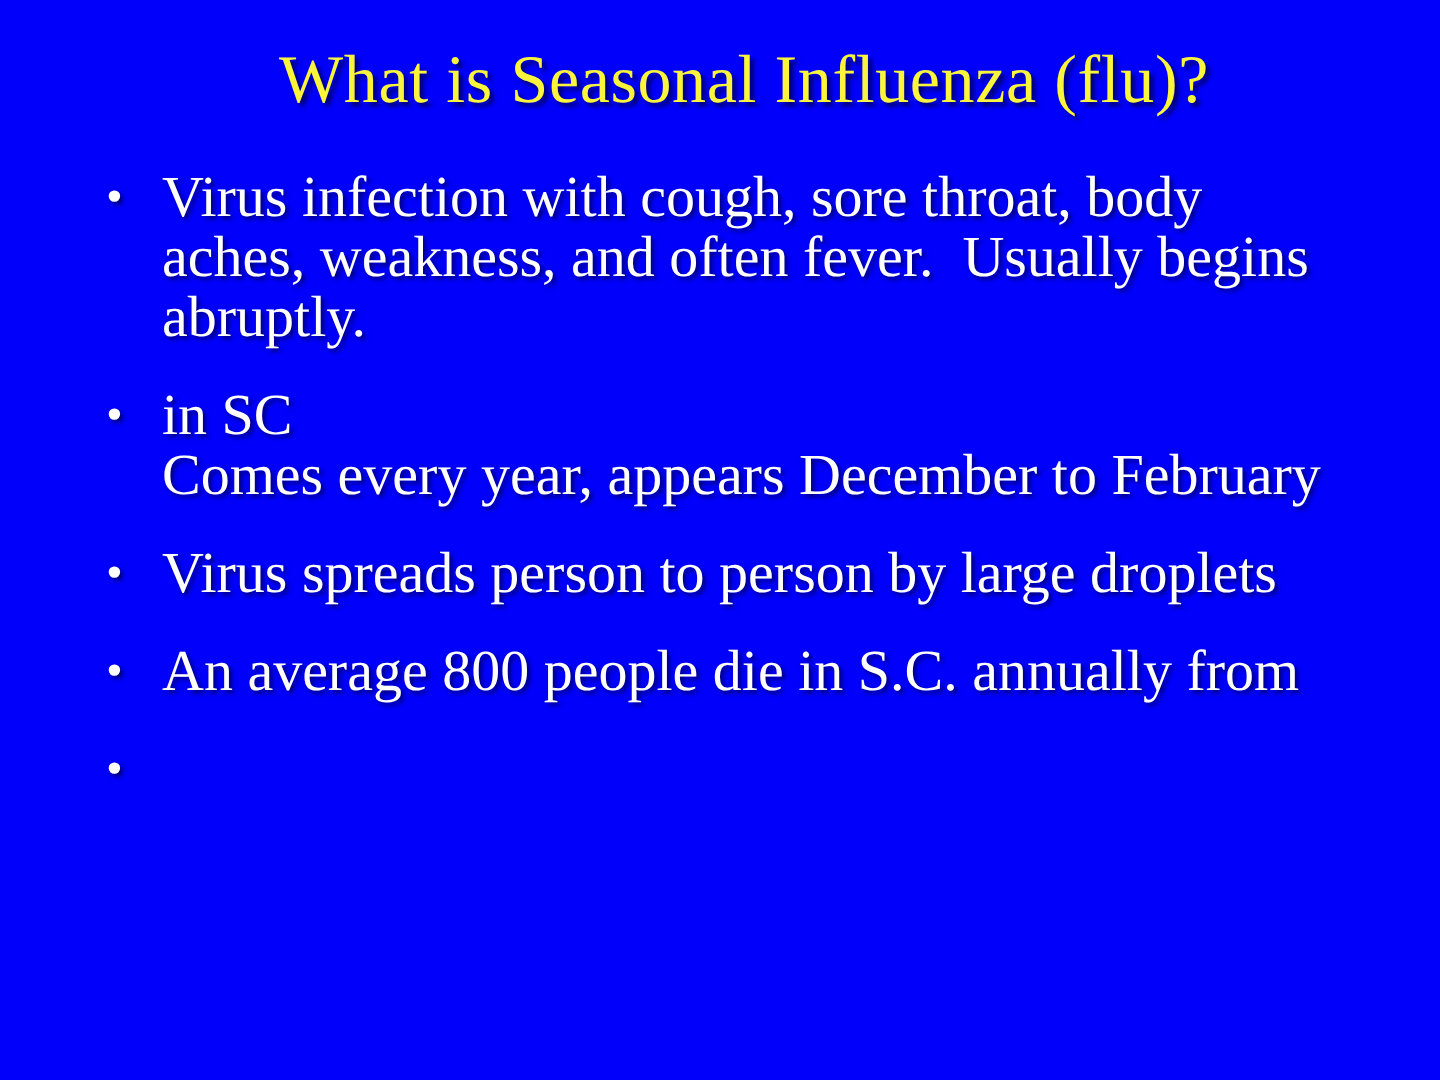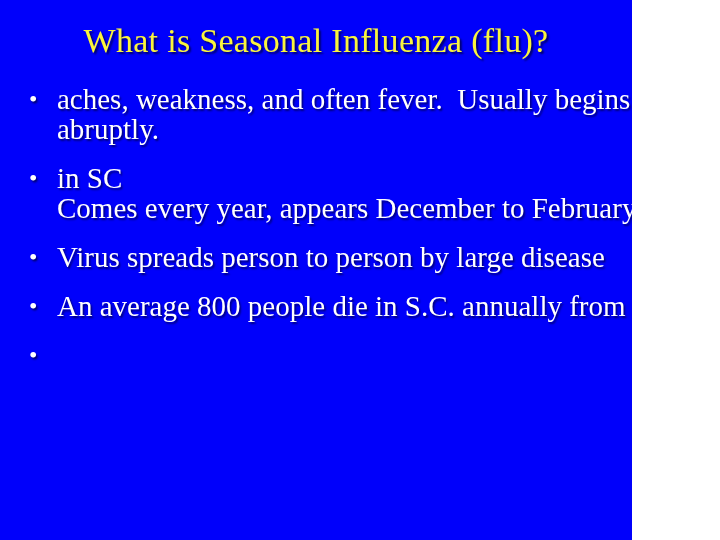--- a/index.html
+++ b/index.html
@@ -4,25 +4,26 @@
 <style>
   :root {
     --bg: #0000FB;
     --title-color: #FAF53C;
     --body-color: #FFFFFF;
   }
   * { box-sizing: border-box; }
   html, body { margin: 0; padding: 0; }
   .slide {
     position: relative;
-    width: 632px;
+    width: 720px;
     height: 540px;
     background: var(--bg);
     overflow: hidden;
     font-family: "Liberation Serif", "DejaVu Serif", serif;
+    padding-left: 24px;
   }
   .title {
     margin: 0;
     padding-top: 21px;
     line-height: 40px;
     font-size: 34px;
     font-weight: normal;
     text-align: center;
     color: var(--title-color);
     text-shadow: 2px 2px 2px rgba(0,0,10,0.6);
@@ -57,37 +58,38 @@
 <body>
 
 <div class="slide">
   <h1 class="title">What is Seasonal Influenza (flu)?</h1>
 
   <div class="bullets">
 
     <div class="item">
       <span class="marker">•</span>
       <div class="text">
+        <div class="line">Virus infection with cough, sore throat, body</div>
         <div class="line">aches, weakness, and often fever.  Usually begins</div>
         <div class="line">abruptly.</div>
       </div>
     </div>
 
     <div class="item">
       <span class="marker">•</span>
       <div class="text">
         <div class="line">in SC</div>
         <div class="line">Comes every year, appears December to February</div>
       </div>
     </div>
 
     <div class="item">
       <span class="marker">•</span>
       <div class="text">
-        <div class="line">Virus spreads person to person by large disease</div>
+        <div class="line">Virus spreads person to person by large droplets</div>
       </div>
     </div>
 
     <div class="item">
       <span class="marker">•</span>
       <div class="text">
         <div class="line">An average 800 people die in S.C. annually from</div>
       </div>
     </div>
 

